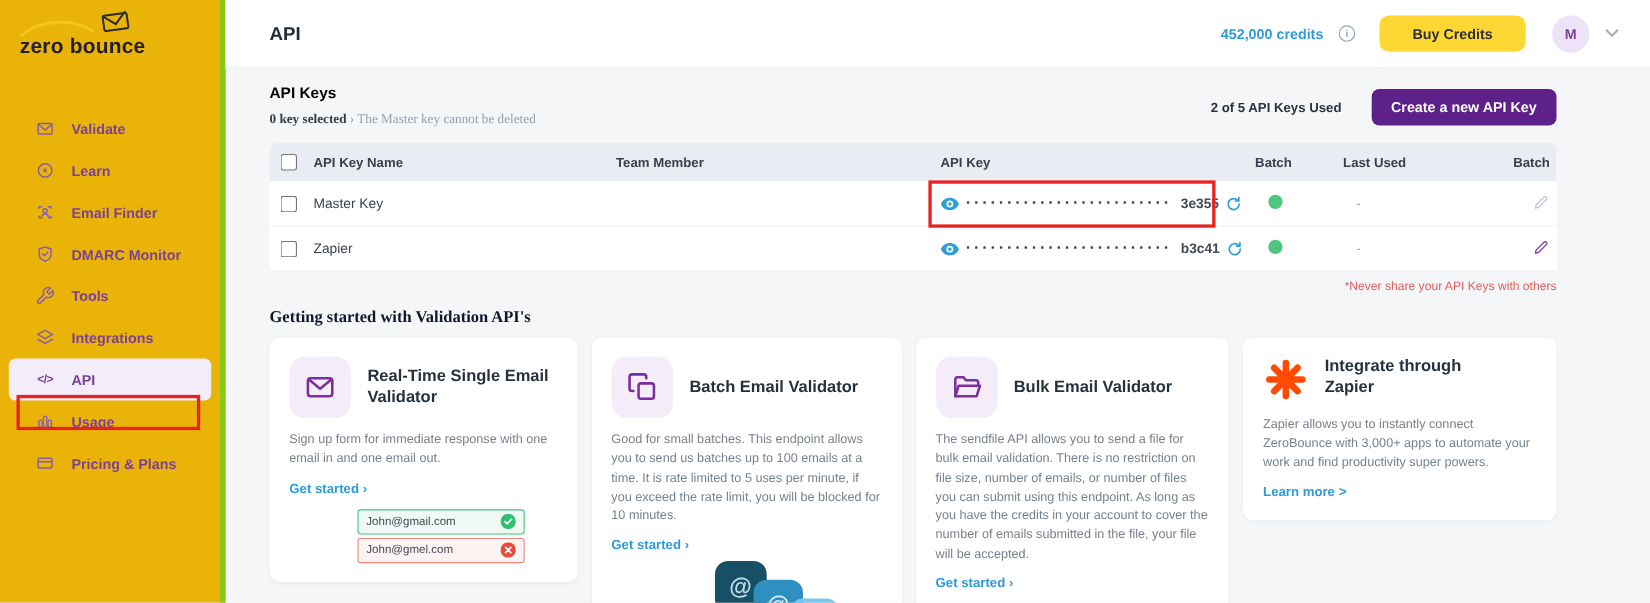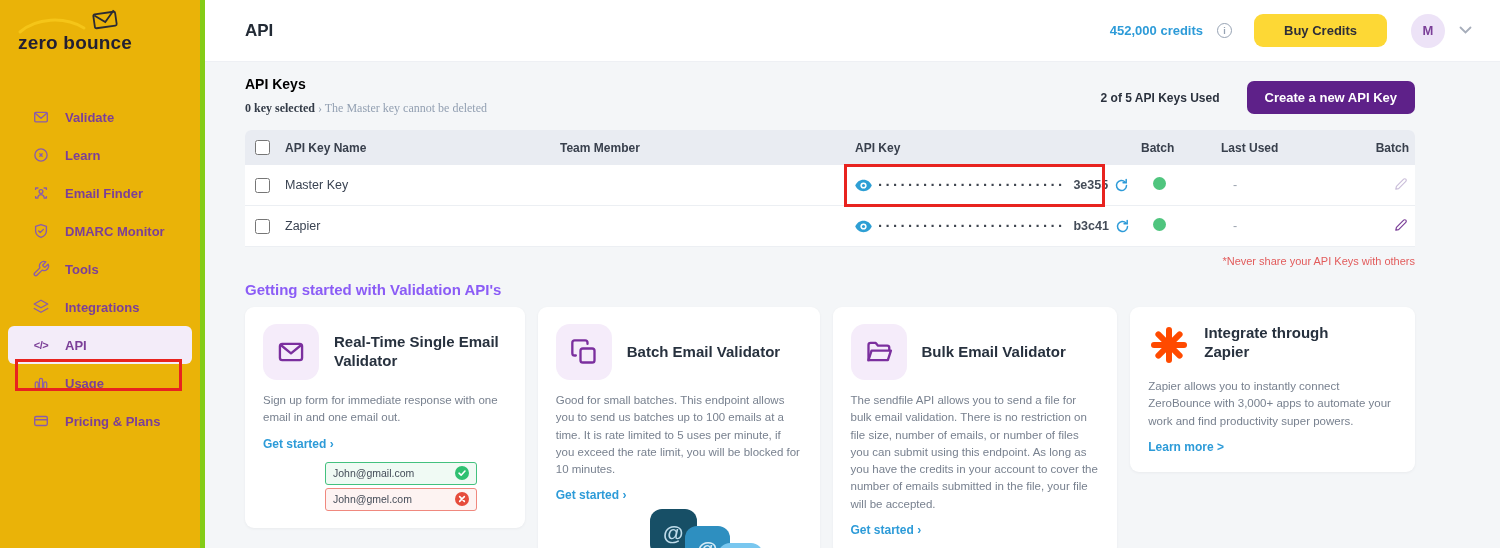--- a/index.html
+++ b/index.html
@@ -57,21 +57,21 @@
   .mask { font-size:15px; font-weight:700; letter-spacing:2.5px; color:#3f4650; line-height:10px; }
   .suffix { font-size:12.5px; color:#444c58; font-weight:600; margin-left:2px; }
   .dot { display:inline-block; width:13px; height:13px; border-radius:50%; background:#4fc57e; margin-left:12px; }
   .last-val { color:#9aa3af; padding-left:12px; }
   .icon-btn { display:inline-flex; cursor:pointer; }
   .pencil-light { color:#cbbfda; }
   .pencil-dark { color:#7b3f98; }
 
   .warning { width:1170px; text-align:right; margin-top:8px; font-size:11px; color:#e25c5c; }
 
-  .gs-title { margin-top:14px; font-size:15px; font-weight:800; color:#8b5cf6; }
+  .gs-title { margin-top:14px; font-size:15px; font-weight:800; color:#0f172a;font-family:Liberation Serif, serif; }
 
   
   .cards { margin-top:9px; display:flex; gap:13px; align-items:flex-start; }
   .card { background:#fff; border-radius:9px; padding:17px 18px; box-shadow:0 1px 3px rgba(30,40,60,.05); }
   .card-head { display:flex; align-items:center; gap:15px; }
   .cicon { width:56px; height:56px; min-width:56px; background:#f5ecfa; border-radius:14px; display:flex; align-items:center; justify-content:center; color:#7b2f9e; }
   .cicon svg { width:28px; height:28px; }
   .card-title { font-size:15px; font-weight:800; color:#27313e; line-height:1.25; }
   .card-desc { margin-top:12px; font-size:11.5px; color:#78818f; line-height:1.5; }
   .card-link { margin-top:10px; font-size:12px; font-weight:700; color:#2d9bd8; cursor:pointer; display:inline-block; }

